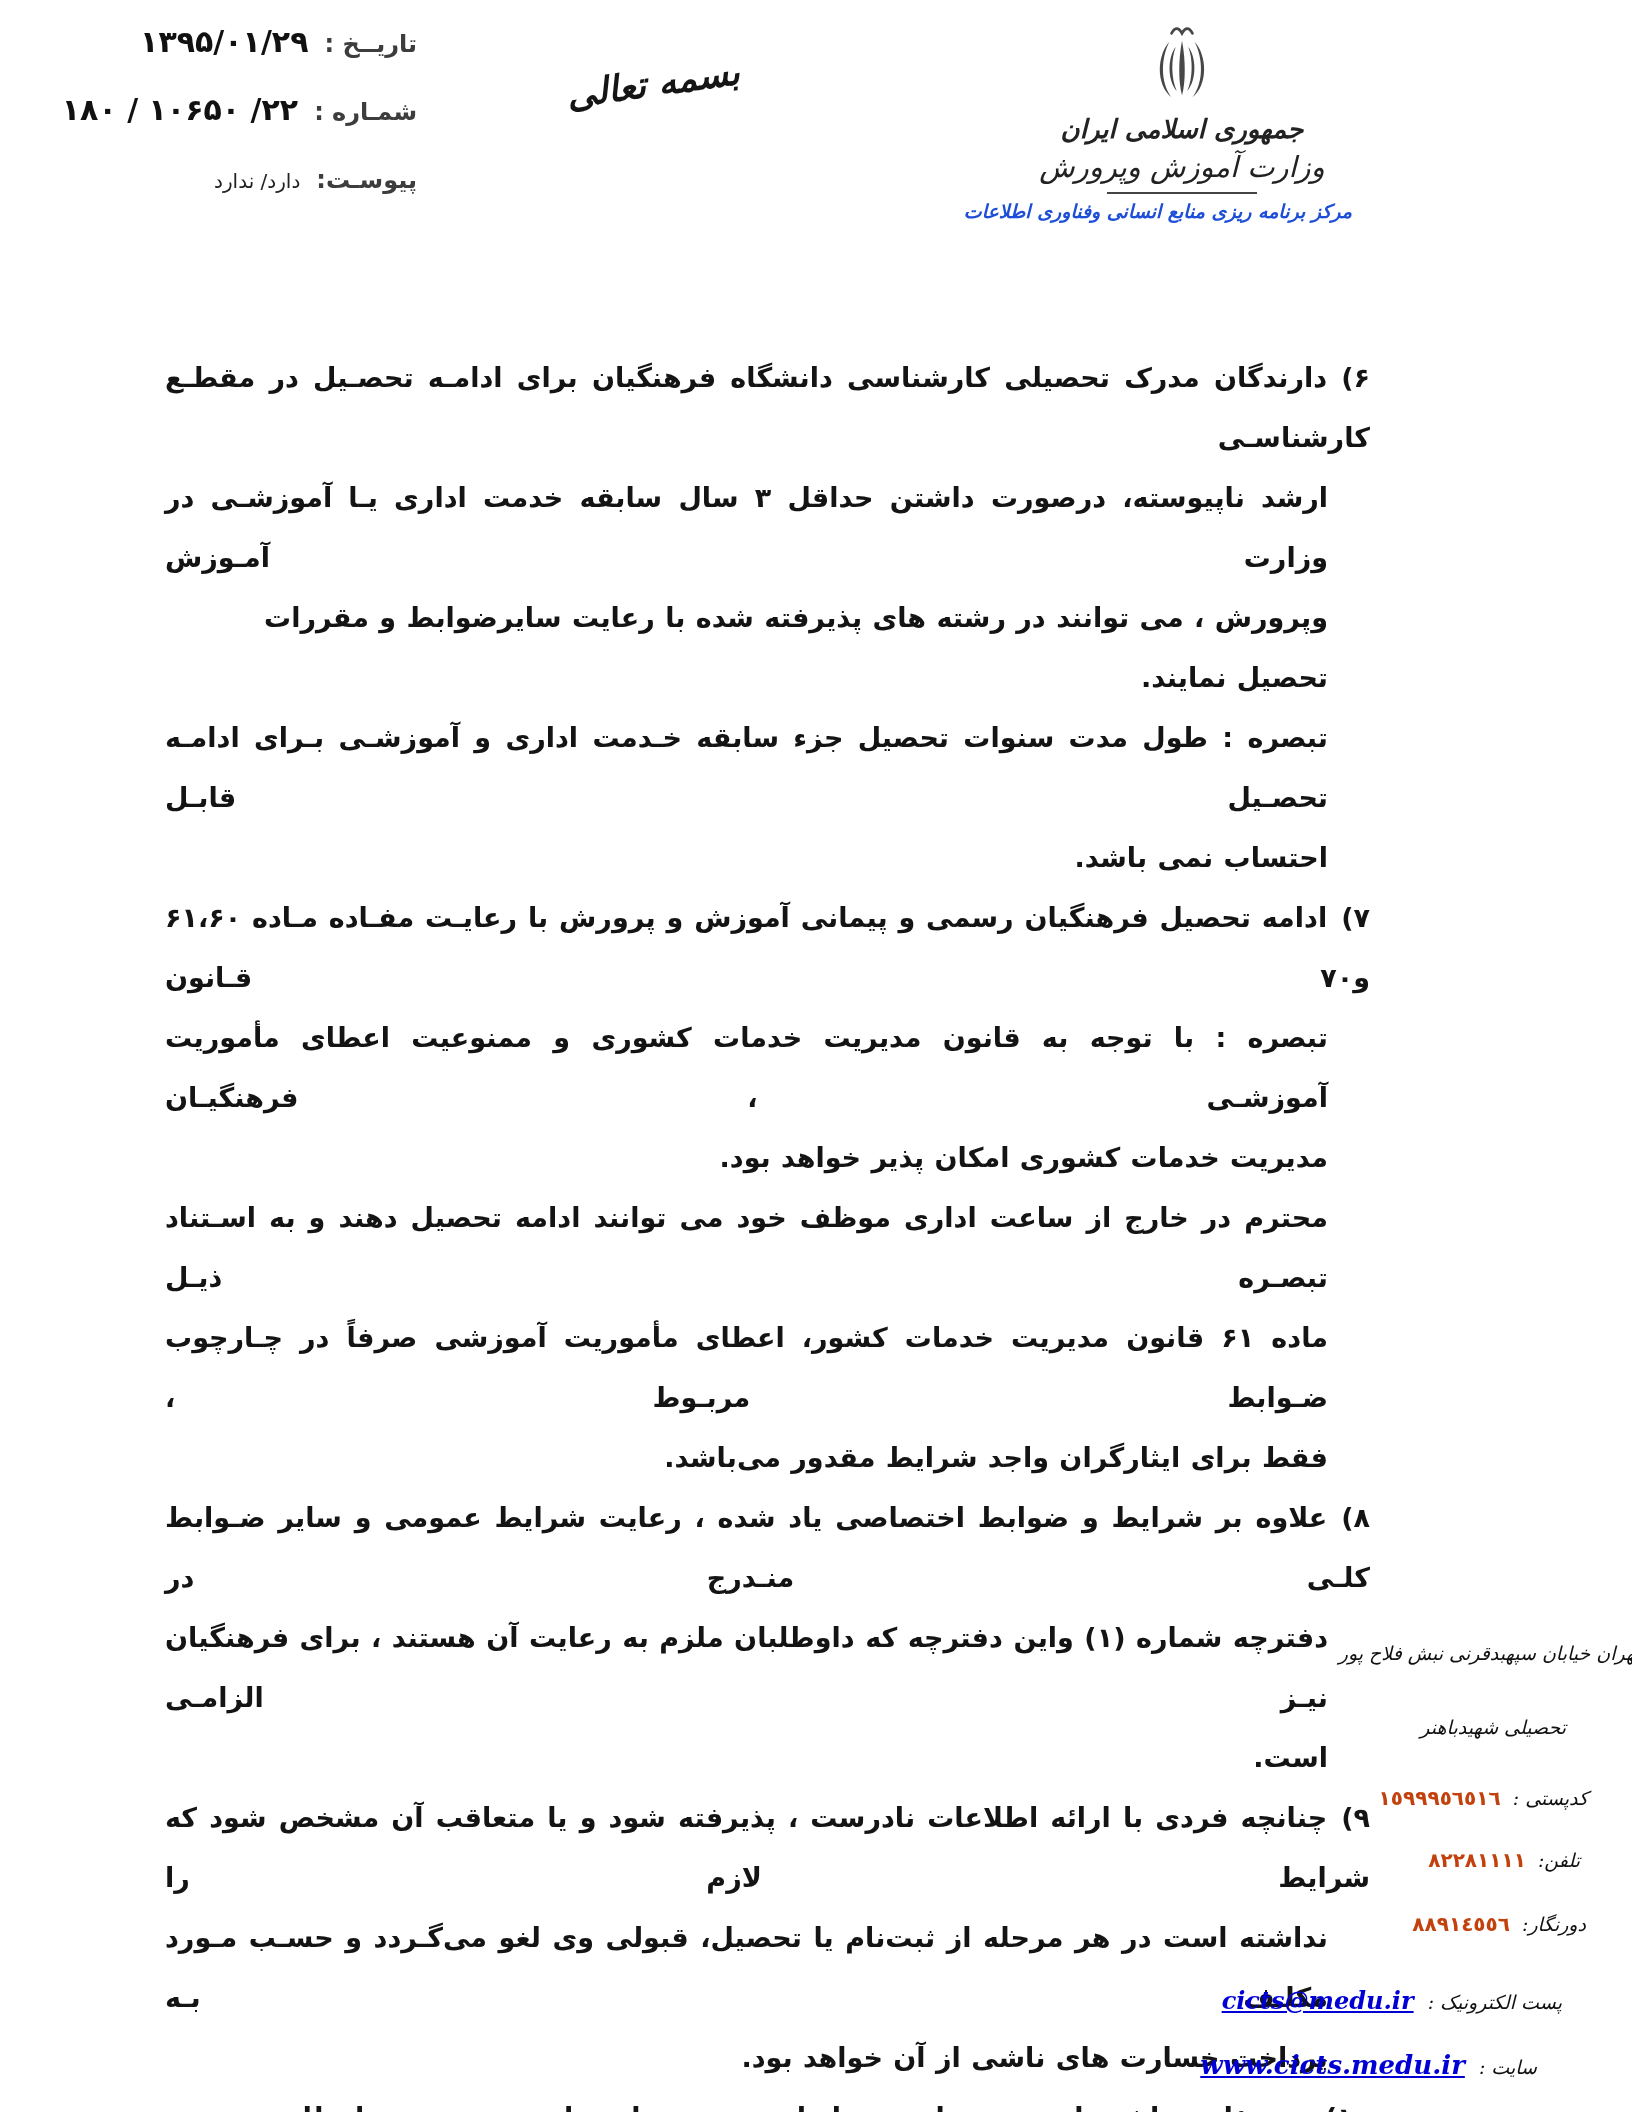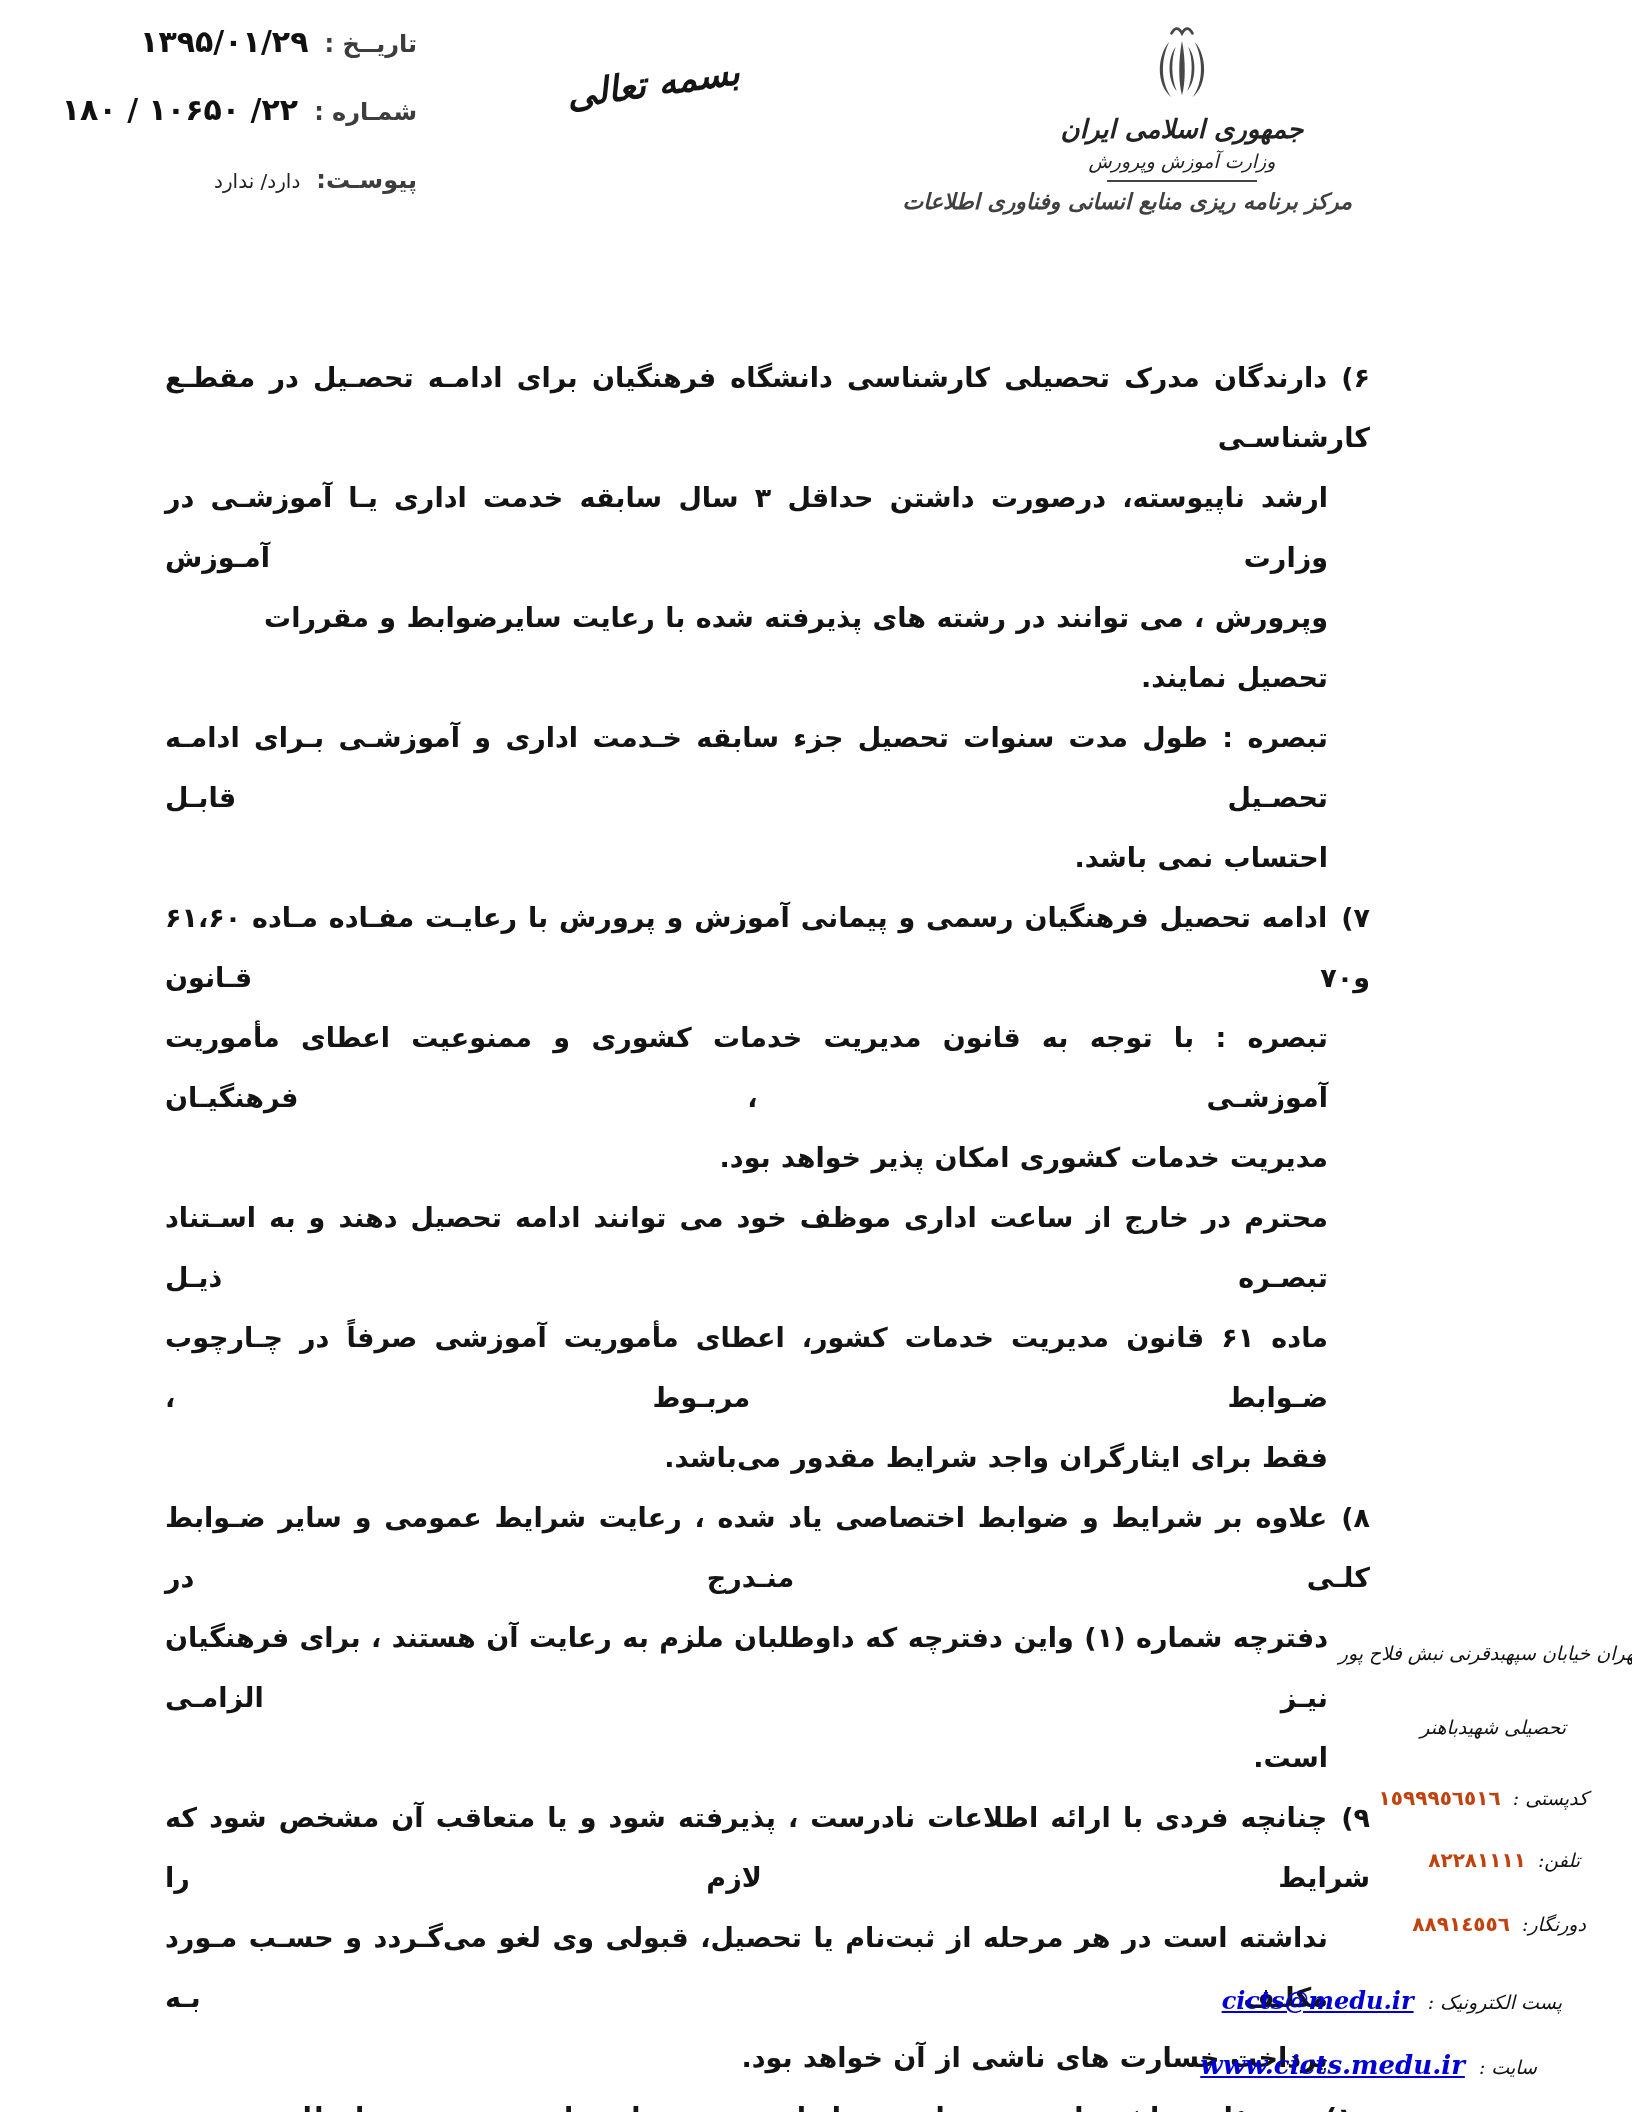--- a/index.html
+++ b/index.html
@@ -25,23 +25,23 @@
     position:absolute;left:548px;top:62px;width:210px;
     font-family:"DejaVu Serif",serif;font-style:italic;font-weight:bold;
     font-size:36px;color:#151515;text-align:center;
     transform:rotate(-8deg);
     direction:rtl;white-space:nowrap;
   }
   
   .letterhead{position:absolute;left:1012px;top:24px;width:340px;text-align:center;direction:rtl;}
   .emblem{display:block;margin:0 auto;}
   .lh-country{font-family:"DejaVu Serif",serif;font-style:italic;font-weight:bold;font-size:26px;color:#222;margin-top:2px;white-space:nowrap;}
-  .lh-ministry{font-family:"DejaVu Serif",serif;font-style:italic;font-size:19px;color:#222;margin-top:6px;white-space:nowrap;}
+  .lh-ministry{font-family:"DejaVu Serif",serif;font-style:italic;font-size:29px;color:#222;margin-top:6px;white-space:nowrap;}
   .lh-divider{width:150px;height:2px;background:#444;margin:8px auto 6px auto;}
-  .lh-center{font-family:"DejaVu Serif",serif;font-style:italic;font-weight:bold;font-size:22px;color:#404040;white-space:nowrap;}
+  .lh-center{font-family:"DejaVu Serif",serif;font-style:italic;font-weight:bold;font-size:19px;color:#1d4ed8;white-space:nowrap;}
   
   .body-text{
     position:absolute;top:348px;left:165px;width:1205px;
     direction:rtl;
   }
   .ln{
     line-height:60px;font-size:27px;font-weight:bold;color:#141414;
     text-align:justify;text-align-last:justify;
     word-spacing:1px;
   }

